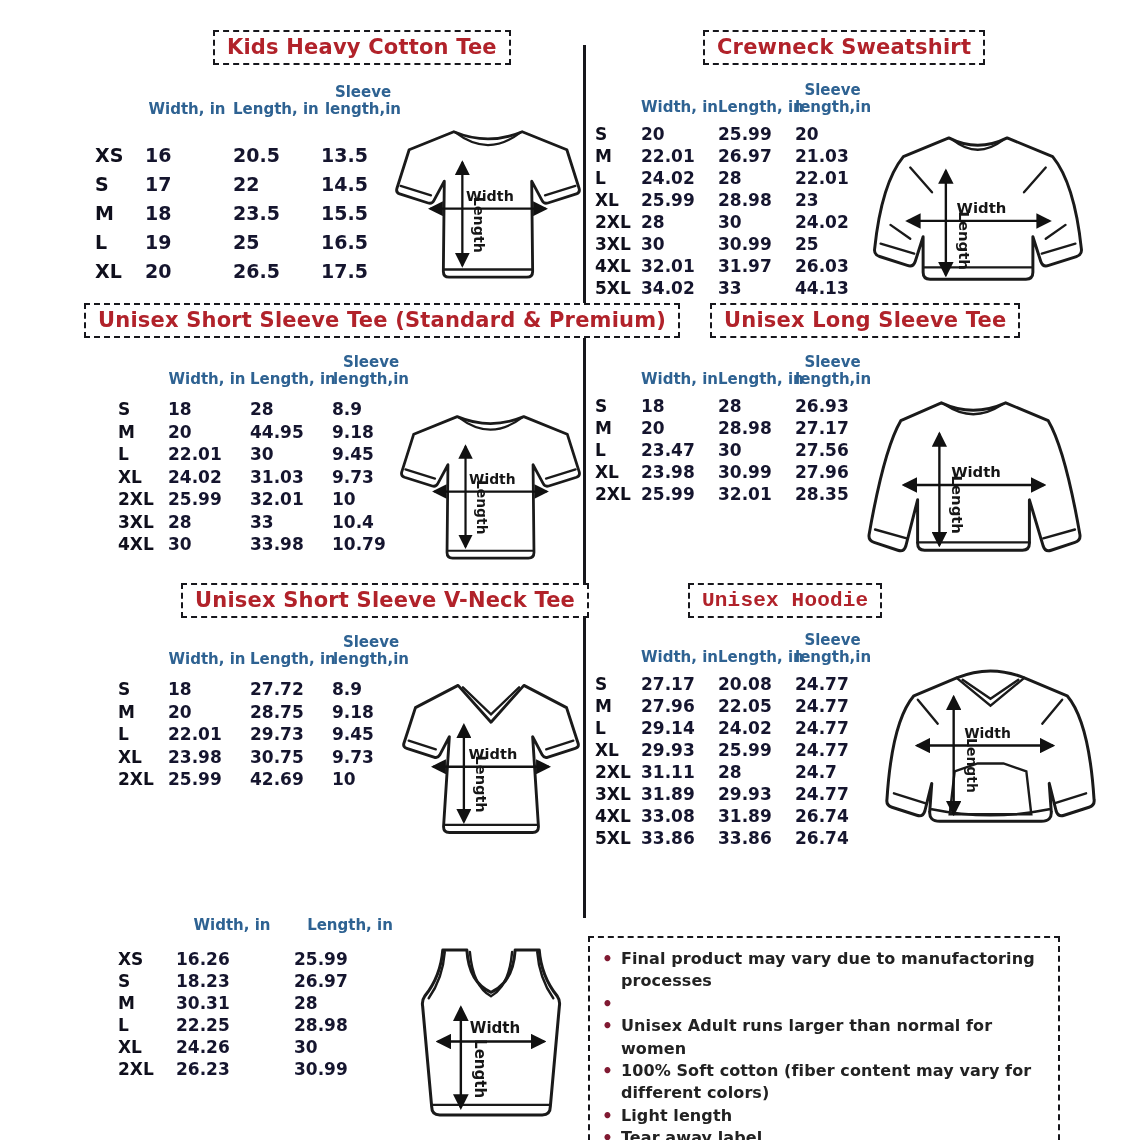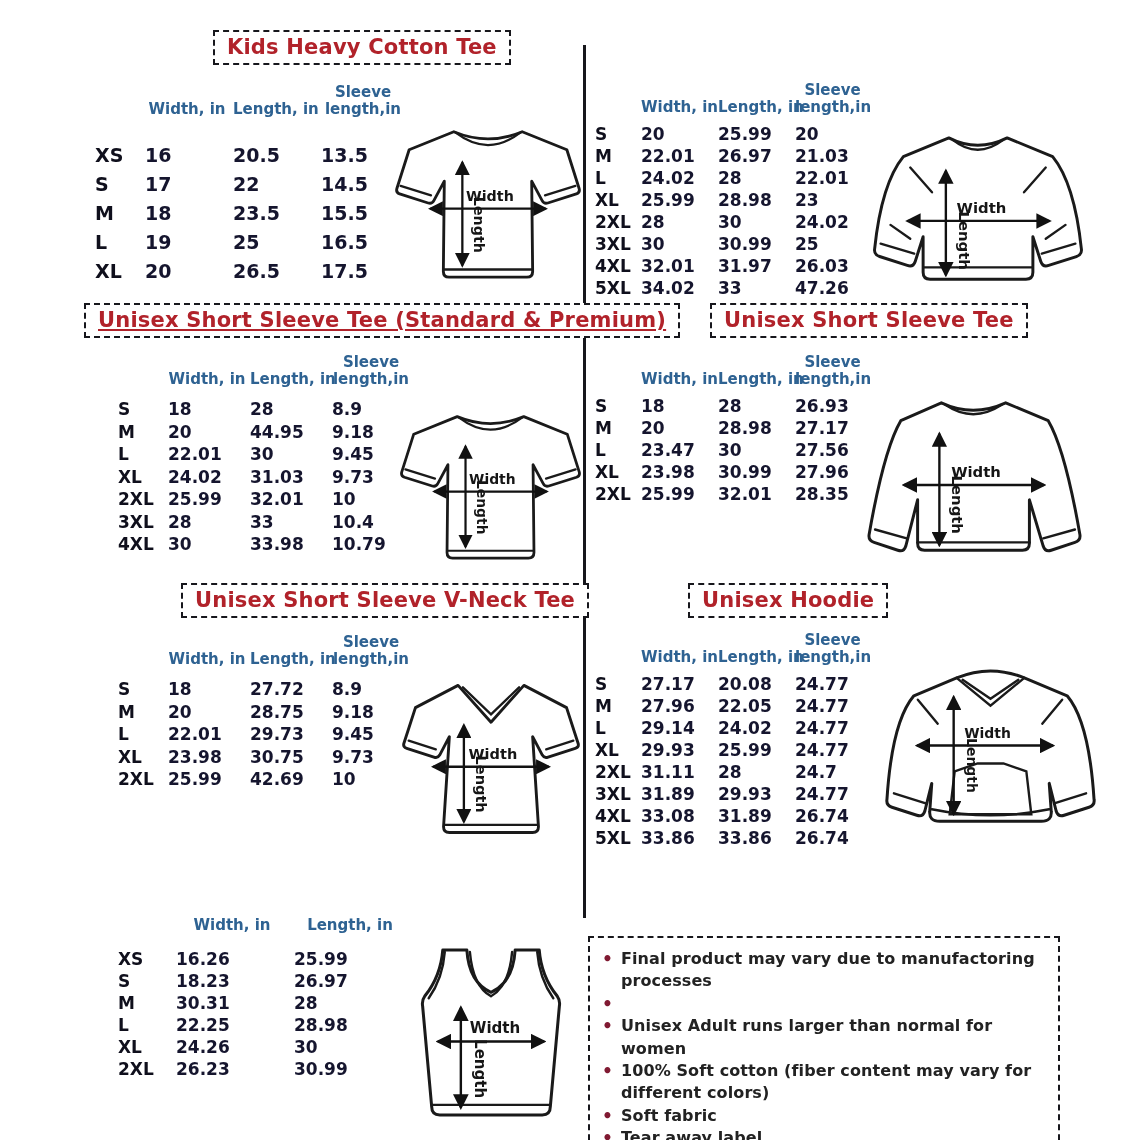--- a/index.html
+++ b/index.html
@@ -112,20 +112,21 @@
       <path class="d" d="M8,77 L40,87"></path>
         <path class="d" d="M192,77 L160,87"></path>
       <path class="d" d="M54,165 L146,165"></path>
       <line class="arrow" x1="40" y1="101" x2="160" y2="101" marker-start="url(#ah0)" marker-end="url(#ah0)"></line>
       <line class="arrow" x1="73" y1="53" x2="73" y2="160" marker-start="url(#ah0)" marker-end="url(#ah0)"></line>
       <text x="102" y="93" text-anchor="middle" font-size="15">Width</text>
       <text x="85" y="118" transform="rotate(90 85 118)" text-anchor="middle" font-size="15">Length</text>
     </svg>
   </div>
 
+  <div class="title" style="left:703px;top:30px;">Crewneck Sweatshirt</div>
   <div class="tbl t-right" style="left:595px;top:78px;">
       <div class="t-head">
         <div class="c-size"></div>
         <div class="c-val">Width, in</div>
         <div class="c-val">Length, in</div>
         <div class="c-val">Sleeve
 length,in</div>
       </div>
       <div class="t-row">
         <div class="c-size">S</div>
@@ -166,21 +167,21 @@
       <div class="t-row">
         <div class="c-size">4XL</div>
         <div class="c-val">32.01</div>
         <div class="c-val">31.97</div>
         <div class="c-val">26.03</div>
       </div>
       <div class="t-row">
         <div class="c-size">5XL</div>
         <div class="c-val">34.02</div>
         <div class="c-val">33</div>
-        <div class="c-val">47.26</div>
+        <div class="c-val">44.13</div>
       </div>
     </div>
   <div class="illus" style="left:866px;top:126px;width:224px;height:178px;">
     <svg viewBox="0 0 225 180">
       <defs>
           <marker id="ah1" viewBox="0 0 10 10" refX="8" refY="5" markerWidth="6.5" markerHeight="6.5" orient="auto-start-reverse">
             <path d="M0,0 L10,5 L0,10 z" fill="#111"></path>
           </marker>
         </defs>
       <path class="g" d="M83,12 Q112,27 142,12 L188,31 Q210,58 217,124 Q218,130 212,132 L184,141 Q178,143 176,137 L168,112 L168,148 Q168,155 161,155 L64,155 Q57,155 57,148 L57,112 L49,137 Q47,143 41,141 L13,132 Q7,130 8,124 Q15,58 37,31 Z"></path>
@@ -192,21 +193,21 @@
       <path class="d" d="M14,119 L48,129"></path>
         <path class="d" d="M211,119 L177,129"></path>
       <path class="d" d="M57,143 L168,143"></path>
       <line class="arrow" x1="42" y1="96" x2="184" y2="96" marker-start="url(#ah1)" marker-end="url(#ah1)"></line>
       <line class="arrow" x1="80" y1="46" x2="80" y2="150" marker-start="url(#ah1)" marker-end="url(#ah1)"></line>
       <text x="116" y="88" text-anchor="middle" font-size="15">Width</text>
       <text x="93" y="116" transform="rotate(90 93 116)" text-anchor="middle" font-size="15">Length</text>
     </svg>
   </div>
 
-  <div class="title" style="left:84px;top:303px;text-decoration:underline;">Unisex Short Sleeve Tee (Standard &amp; Premium)</div>
+  <div class="title" style="left:84px;top:303px;">Unisex Short Sleeve Tee (Standard &amp; Premium)</div>
   <div class="tbl t-left" style="left:118px;top:350px;">
       <div class="t-head">
         <div class="c-size"></div>
         <div class="c-val">Width, in</div>
         <div class="c-val">Length, in</div>
         <div class="c-val">Sleeve
 length,in</div>
       </div>
       <div class="t-row">
         <div class="c-size">S</div>
@@ -263,21 +264,21 @@
       <path class="d" d="M8,77 L40,87"></path>
         <path class="d" d="M192,77 L160,87"></path>
       <path class="d" d="M54,165 L146,165"></path>
       <line class="arrow" x1="40" y1="101" x2="160" y2="101" marker-start="url(#ah2)" marker-end="url(#ah2)"></line>
       <line class="arrow" x1="73" y1="53" x2="73" y2="160" marker-start="url(#ah2)" marker-end="url(#ah2)"></line>
       <text x="102" y="93" text-anchor="middle" font-size="15">Width</text>
       <text x="85" y="118" transform="rotate(90 85 118)" text-anchor="middle" font-size="15">Length</text>
     </svg>
   </div>
 
-  <div class="title" style="left:710px;top:303px;">Unisex Short Sleeve Tee</div>
+  <div class="title" style="left:710px;top:303px;">Unisex Long Sleeve Tee</div>
   <div class="tbl t-right" style="left:595px;top:350px;">
       <div class="t-head">
         <div class="c-size"></div>
         <div class="c-val">Width, in</div>
         <div class="c-val">Length, in</div>
         <div class="c-val">Sleeve
 length,in</div>
       </div>
       <div class="t-row">
         <div class="c-size">S</div>
@@ -381,21 +382,21 @@
       <path class="d" d="M10,77 L38,86"></path>
         <path class="d" d="M180,77 L152,86"></path>
       <path class="d" d="M47,164 L143,164"></path>
       <line class="arrow" x1="36" y1="104" x2="154" y2="104" marker-start="url(#ah4)" marker-end="url(#ah4)"></line>
       <line class="arrow" x1="67" y1="62" x2="67" y2="160" marker-start="url(#ah4)" marker-end="url(#ah4)"></line>
       <text x="97" y="96" text-anchor="middle" font-size="15">Width</text>
       <text x="80" y="122" transform="rotate(90 80 122)" text-anchor="middle" font-size="15">Length</text>
     </svg>
   </div>
 
-  <div class="title" style="left:688px;top:583px;">Unisex Hoodie</div>
+  <div class="title" style="left:688px;top:583px;font-family:Liberation Mono, monospace;">Unisex Hoodie</div>
   <div class="tbl t-right" style="left:595px;top:628px;">
       <div class="t-head">
         <div class="c-size"></div>
         <div class="c-val">Width, in</div>
         <div class="c-val">Length, in</div>
         <div class="c-val">Sleeve
 length,in</div>
       </div>
       <div class="t-row">
         <div class="c-size">S</div>
@@ -536,21 +537,21 @@
       <div class="note">
         <span class="bullet">•</span>
         <span>Unisex Adult runs larger than normal for women</span>
       </div>
       <div class="note">
         <span class="bullet">•</span>
         <span>100% Soft cotton (fiber content may vary for different colors)</span>
       </div>
       <div class="note">
         <span class="bullet">•</span>
-        <span>Soft fabric</span>
+        <span>Light length</span>
       </div>
       <div class="note">
         <span class="bullet">•</span>
         <span>Tear away label</span>
       </div>
     </div>
 
 </div>
 
 </body></html>

